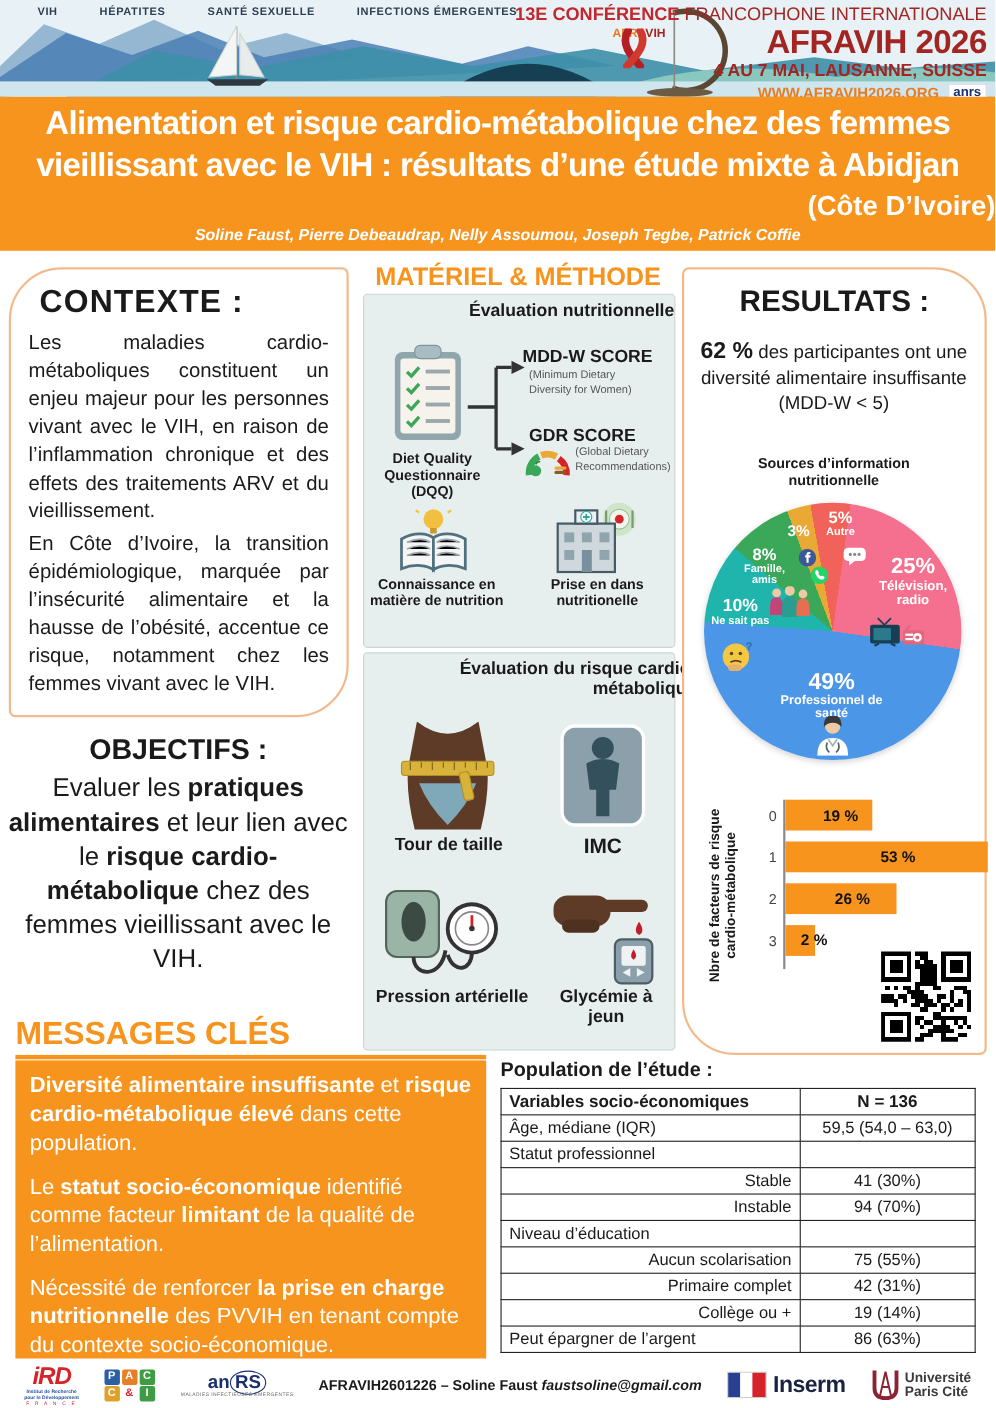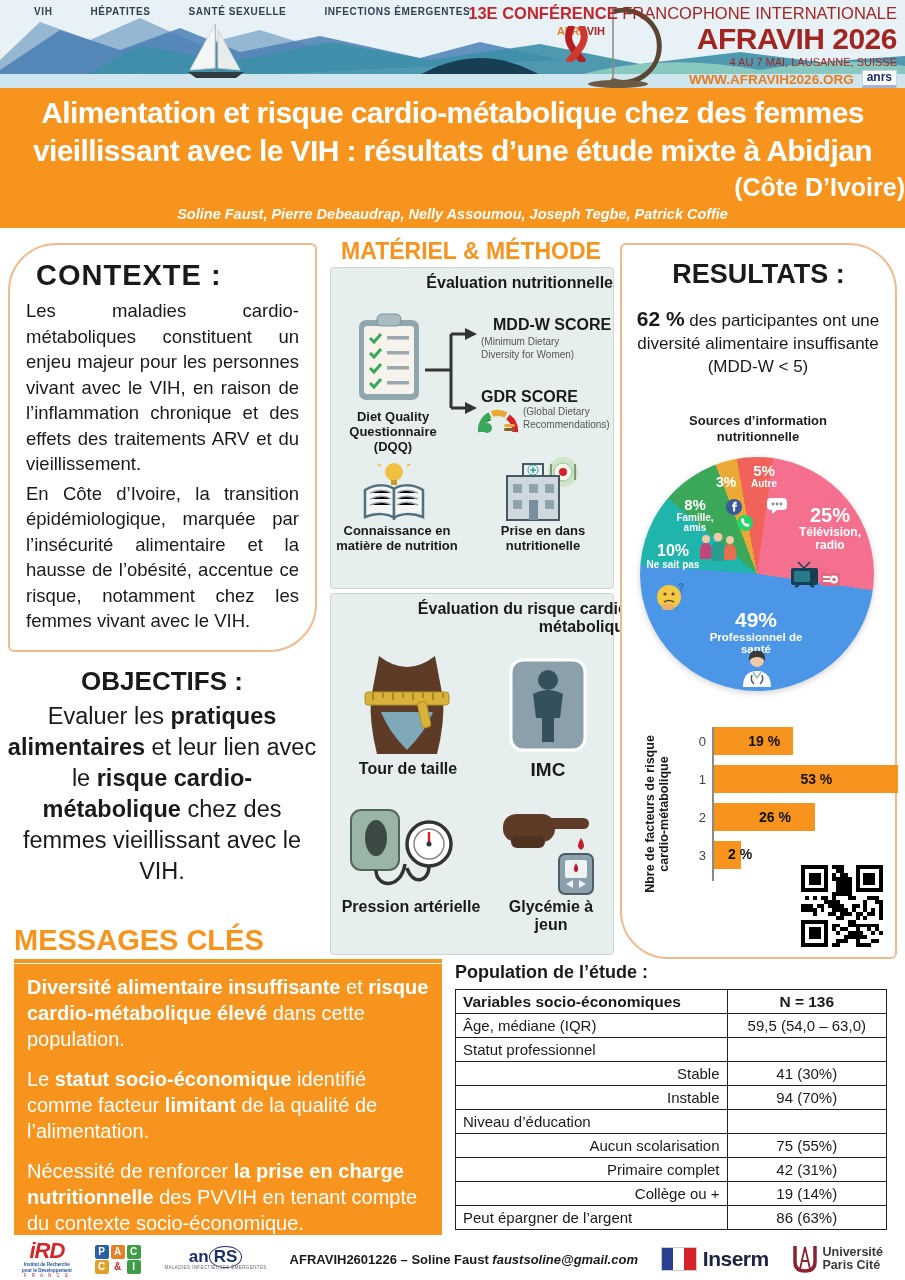--- a/index.html
+++ b/index.html
@@ -10,21 +10,21 @@
 
   
   .hdr{left:0;top:0;width:905px;height:88px;background:linear-gradient(#dcebf2,#eef6f8);}
   .hdr svg{position:absolute;left:0;top:0;}
   .hdr-nav{position:absolute;top:6px;left:0;width:560px;display:flex;gap:38px;padding-left:34px;
            font-size:10px;font-weight:bold;color:#2e3f52;letter-spacing:.6px;}
   .conf{position:absolute;right:8px;top:4px;text-align:right;line-height:1.12;}
   .conf .l1{font-size:16.5px;color:#a32522;}
   .conf .l1 .b{color:#c1272d;}
   .conf .name{font-size:30px;font-weight:bold;color:#a32522;letter-spacing:-.5px;}
-  .conf .dates{font-size:11px;font-weight:normal;color:#a32522;}
+  .conf .dates{font-size:16px;font-weight:bold;color:#a32522;}
   .conf .site-row{display:flex;justify-content:flex-end;align-items:center;gap:8px;margin-top:2px;}
   .conf .site{font-size:13.5px;font-weight:bold;color:#e87c22;}
   .anrs-badge{background:#fff;border:1px solid #cfd6e2;font-weight:bold;color:#1b2f6e;
               font-size:12px;padding:0 4px 2px;line-height:1;border-bottom:3px solid #9fb6d8;}
   .ribbon-wrap{position:absolute;right:300px;top:26px;text-align:center;}
   .ribbon-txt{font-size:11px;font-weight:bold;line-height:1;}
   .ribbon-txt .a{color:#e87c22;} .ribbon-txt .v{color:#a32522;}
 
   
   .band{left:0;top:88px;width:905px;height:140px;background:#F7941E;color:#fff;text-align:center;}
@@ -211,21 +211,21 @@
         <rect x="30" y="54" width="22" height="3.5"></rect>
           <rect x="30" y="69" width="22" height="3.5"></rect>
       </g>
     </svg>
     <div class="cap" style="left:6px;top:142px;width:112px;">Diet Quality Questionnaire (DQQ)</div>
     <svg class="abs" style="left:94px;top:52px;" width="56" height="100" viewBox="0 0 56 100">
       <path d="M0 50 H26 M26 14 V88 M26 14 H40 M26 88 H40" stroke="#333" stroke-width="3" fill="none"></path>
       <polygon points="40,8 52,14 40,20" fill="#333"></polygon>
       <polygon points="40,82 52,88 40,94" fill="#333"></polygon>
     </svg>
-    <div class="score-t" style="left:162px;top:48px;">MDD-W SCORE</div>
+    <div class="score-t" style="left:144px;top:48px;">MDD-W SCORE</div>
     <div class="score-s" style="left:150px;top:68px;width:110px;">(Minimum Dietary Diversity for Women)</div>
     <div class="score-t" style="left:150px;top:120px;">GDR SCORE</div>
     <svg class="abs" style="left:146px;top:140px;" width="42" height="26" viewBox="0 0 42 26">
       <path d="M4 24 A17 17 0 0 1 13 7" stroke="#3BA758" stroke-width="6" fill="none"></path>
       <path d="M15 6 A17 17 0 0 1 29 7" stroke="#E9A934" stroke-width="6" fill="none"></path>
       <path d="M31 9 A17 17 0 0 1 38 24" stroke="#d6232a" stroke-width="6" fill="none"></path>
       <circle cx="10" cy="20" r="5" fill="#3BA758"></circle>
         <path d="M10 14 q2-3 4-2" stroke="#2a7a3e" stroke-width="1.5" fill="none"></path>
       <rect x="27" y="16" width="11" height="3" rx="1.5" fill="#E9A934"></rect>
         <rect x="27" y="20" width="11" height="3" rx="1.5" fill="#8a5a2a"></rect>

